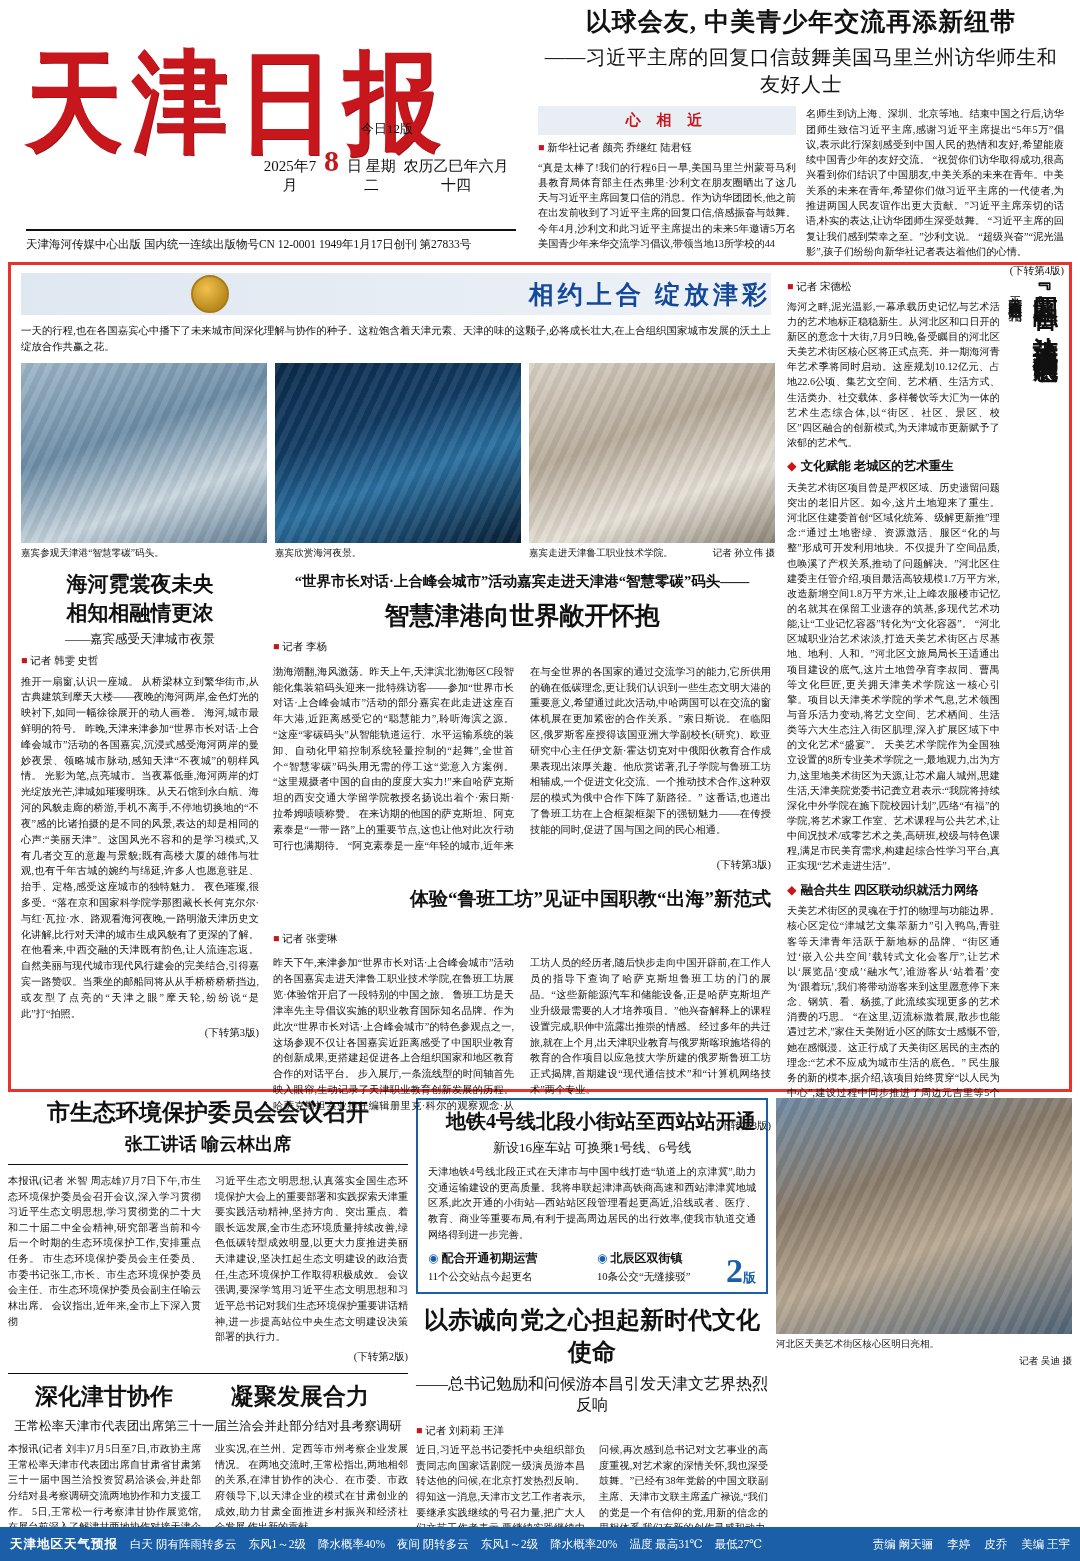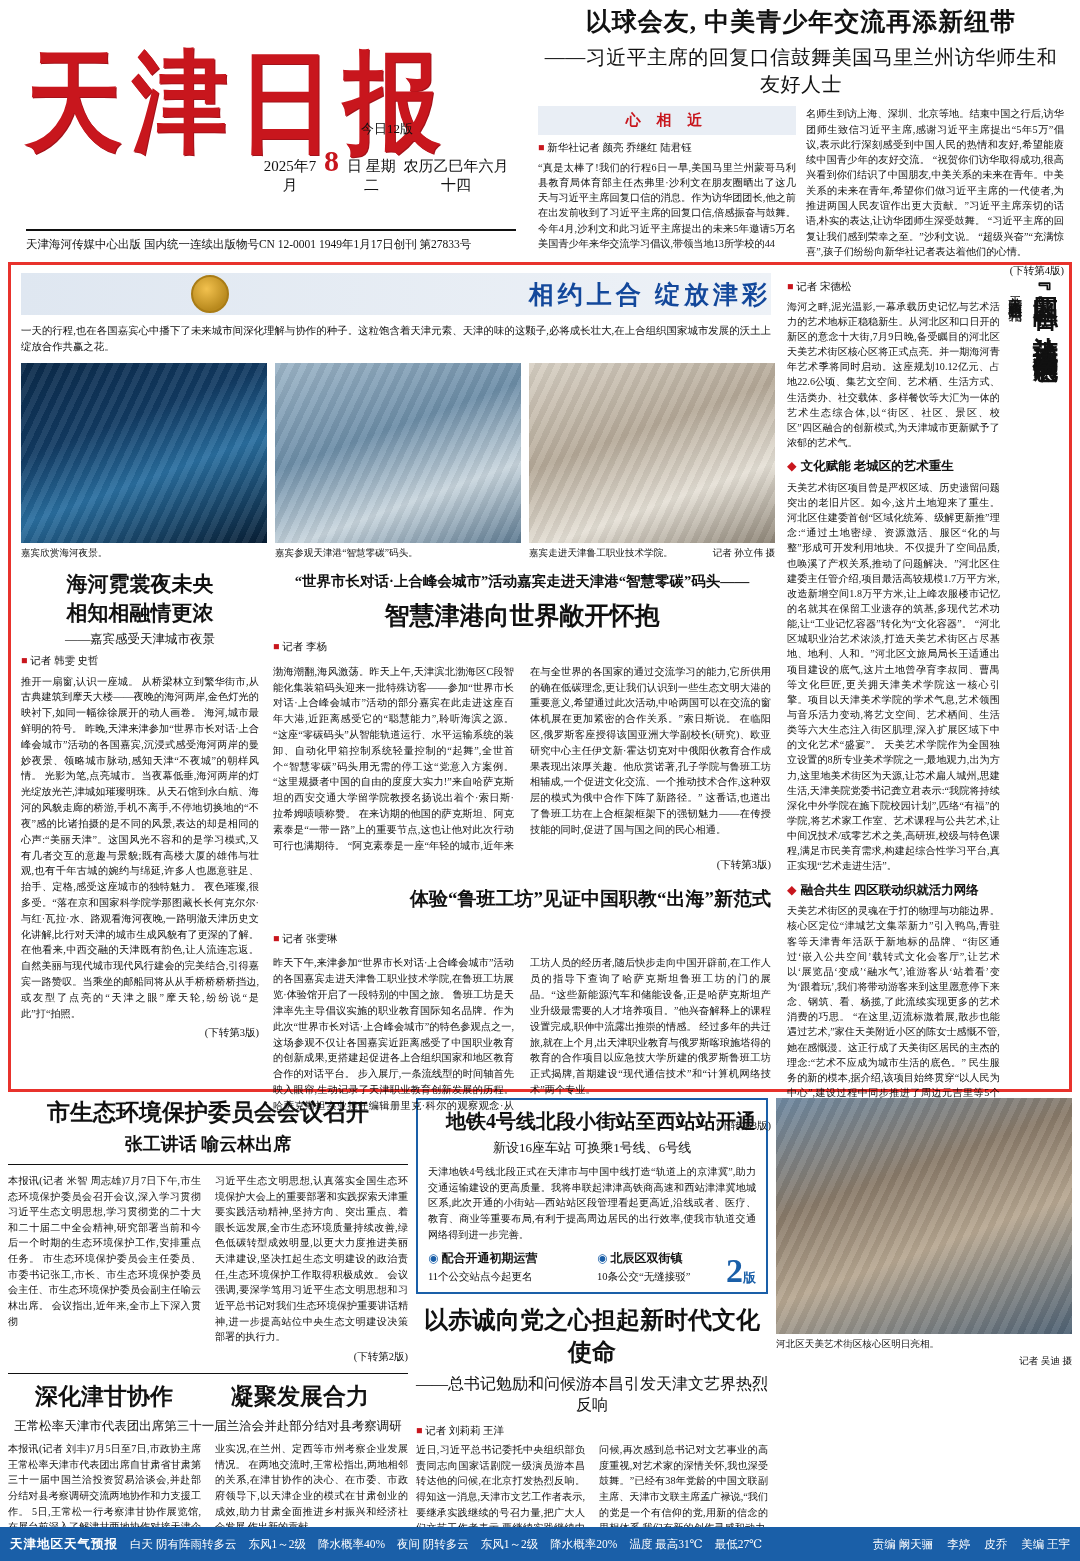--- a/index.html
+++ b/index.html
@@ -215,51 +215,51 @@
         <div class="lead-col">
           <div class="col-head">心 相 近</div>
           <div class="byline"><span class="sq">■</span><span>新华社记者 颜亮 乔继红 陆君钰</span></div>
           <div>“真是太棒了!我们的行程6日一早,美国马里兰州蒙哥马利县教育局体育部主任杰弗里·沙利文在朋友圈晒出了这几天与习近平主席回复口信的消息。作为访华团团长,他之前在出发前收到了习近平主席的回复口信,倍感振奋与鼓舞。
 今年4月,沙利文和此习近平主席提出的未来5年邀请5万名美国青少年来华交流学习倡议,带领当地13所学校的44</div>
         </div>
         <div class="lead-col">
           <div>名师生到访上海、深圳、北京等地。结束中国之行后,访华团师生致信习近平主席,感谢习近平主席提出“5年5万”倡议,表示此行深刻感受到中国人民的热情和友好,希望能赓续中国青少年的友好交流。
 “祝贺你们访华取得成功,很高兴看到你们结识了中国朋友,中美关系的未来在青年。中美关系的未来在青年,希望你们做习近平主席的一代使者,为推进两国人民友谊作出更大贡献。”习近平主席亲切的话语,朴实的表达,让访华团师生深受鼓舞。
 “习近平主席的回复让我们感到荣幸之至。”沙利文说。
-“超级兴奋”“充满惊喜”,孩子们纷纷向新华社记者表达着他们的心情。</div>
+“超级兴奋”“泥光温影”,孩子们纷纷向新华社记者表达着他们的心情。</div>
           <div class="cont">(下转第4版)</div>
         </div>
       </div>
     </div>
   </div>
 
   <div class="feature">
 
     <div class="feature-main">
       <div class="feature-banner">
         <span class="banner-emblem"></span>
         <span class="banner-text">相约上合 绽放津彩</span>
       </div>
 
       <div class="feature-intro">
         <div>一天的行程,也在各国嘉宾心中播下了未来城市间深化理解与协作的种子。这粒饱含着天津元素、天津的味的这颗子,必将成长壮大,在上合组织国家城市发展的沃土上绽放合作共赢之花。</div>
       </div>
 
       <div class="photo-row">
+        <div>
+          <div class="photo p2 img-port">
+              <div class="overlay-lines"></div>
+            </div>
+          <div class="cap">嘉宾参观天津港“智慧零碳”码头。</div>
+        </div>
         <div>
           <div class="photo p1 img-night">
               <div class="overlay-lines"></div>
             </div>
           <div class="cap">嘉宾欣赏海河夜景。</div>
-        </div>
-        <div>
-          <div class="photo p2 img-port">
-              <div class="overlay-lines"></div>
-            </div>
-          <div class="cap">嘉宾参观天津港“智慧零碳”码头。</div>
         </div>
         <div>
           <div class="photo p3 img-robot">
               <div class="overlay-lines"></div>
             </div>
           <div class="cap">
             <span class="shot">记者 孙立伟 摄</span>
             <span>嘉宾走进天津鲁工职业技术学院。</span>
           </div>
         </div>

